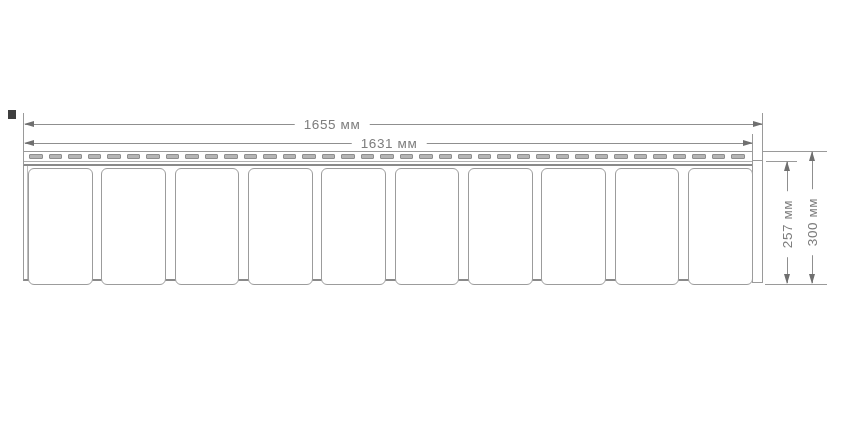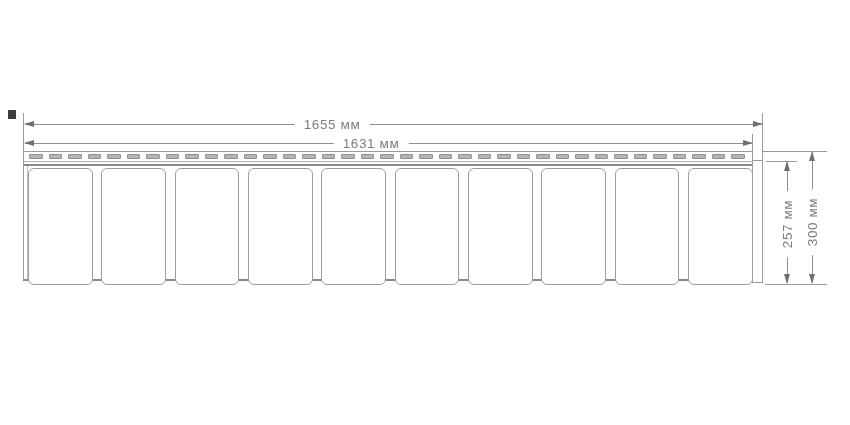--- a/index.html
+++ b/index.html
@@ -71,21 +71,21 @@
 
   <div class="dim-h" style="left:25px;top:124px;width:737px;">
     <span class="arr left"></span>
     <span class="arr right"></span>
     <span class="dim-label h" style="left:307px;">1655 мм</span>
   </div>
 
   <div class="dim-h" style="left:25px;top:143px;width:727px;">
     <span class="arr left"></span>
     <span class="arr right"></span>
-    <span class="dim-label h" style="left:346px;">1631 мм</span>
+    <span class="dim-label h" style="left:364px;">1631 мм</span>
   </div>
 
   <div class="strip">
     <div class="slot-row" id="slot-row">
         <div class="slot" style="background: rgb(181, 181, 181);"></div>
         <div class="slot" style="background: rgb(181, 181, 181);"></div>
         <div class="slot" style="background: rgb(181, 181, 181);"></div>
         <div class="slot" style="background: rgb(181, 181, 181);"></div>
         <div class="slot" style="background: rgb(181, 181, 181);"></div>
         <div class="slot" style="background: rgb(181, 181, 181);"></div>

